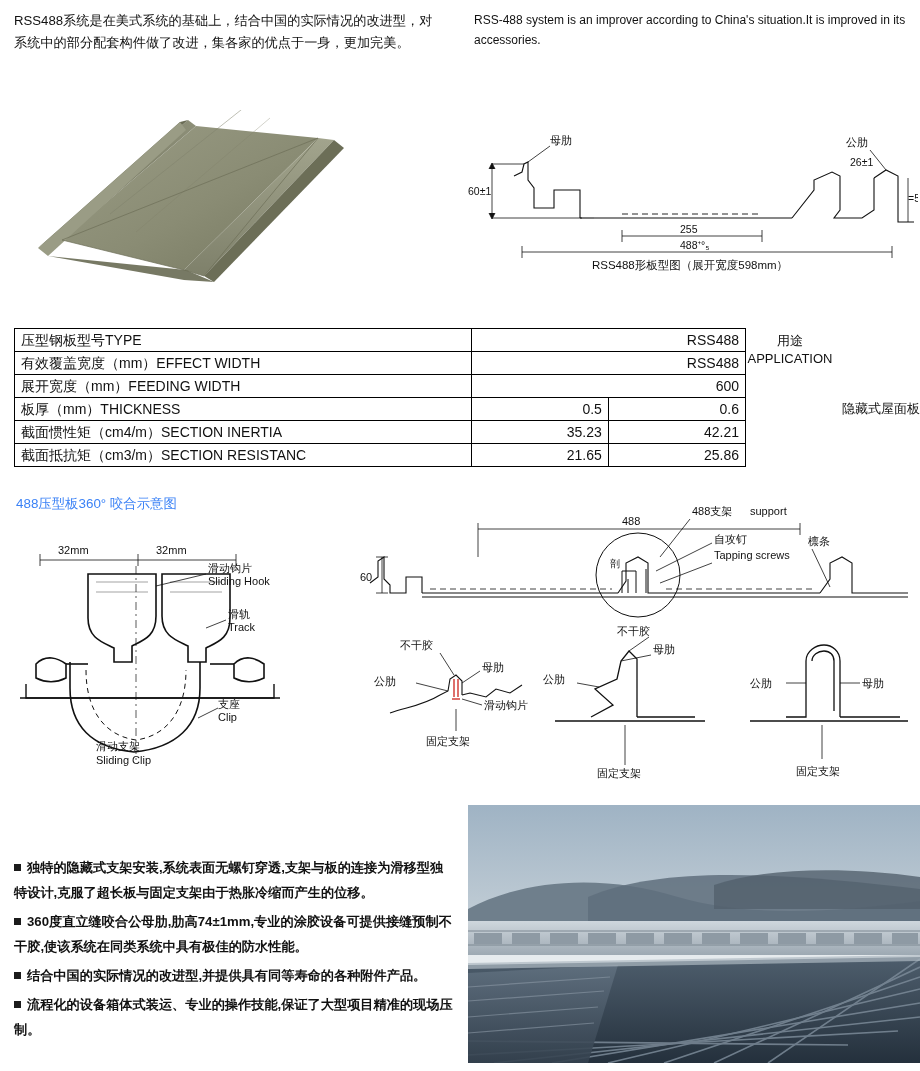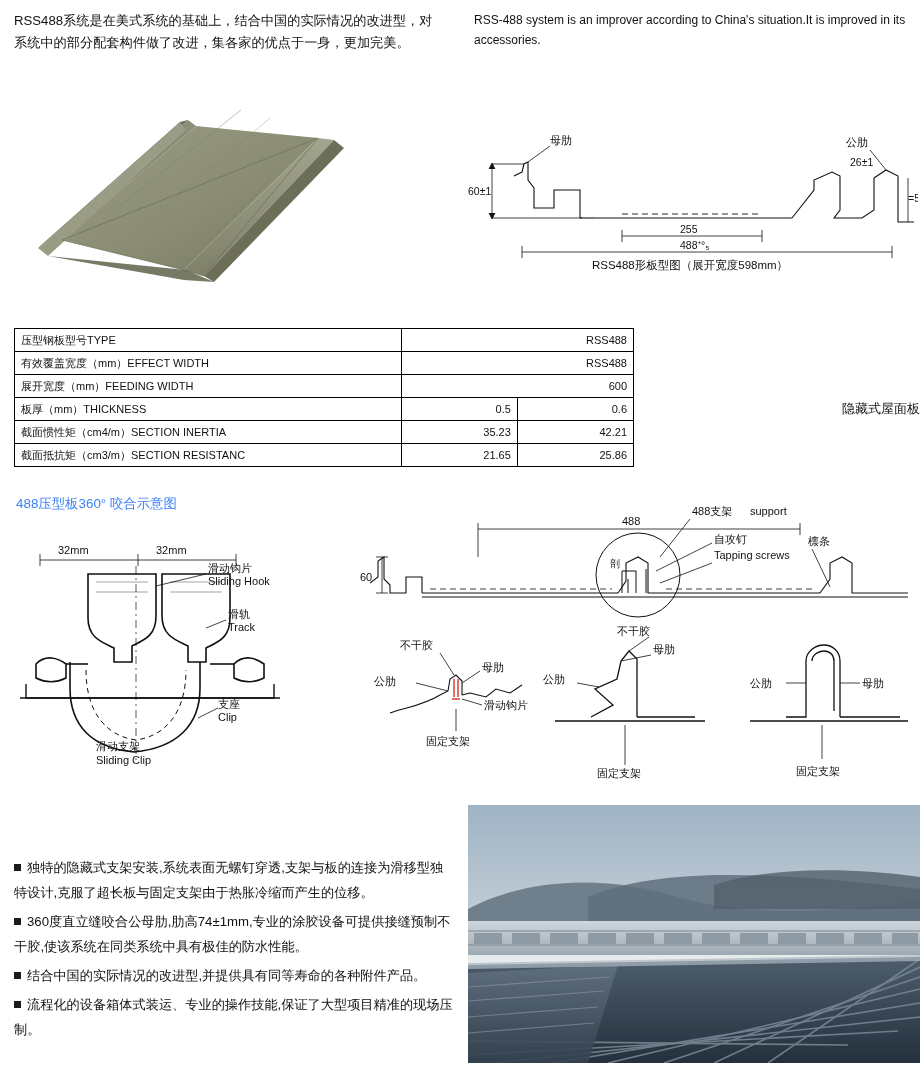--- a/index.html
+++ b/index.html
@@ -57,23 +57,23 @@
     width: 456px;
     text-align: center;
     font-size: 11.5px;
     color: #111;
   }
 
   
   .spec-table {
     position: absolute;
     left: 14px; top: 328px;
-    width: 620px;
+    width: 732px;
     border-collapse: collapse;
-    font-size: 11px;
+    font-size: 14px;
   }
   .spec-table td {
     border: 1px solid #000;
     padding: 2px 6px;
     height: 18px;
     line-height: 17px;
   }
   .spec-table td.label { width: 330px; }
   .spec-table td.num {
     text-align: right;
@@ -124,20 +124,21 @@
     left: 14px; top: 855px;
     width: 440px;
     font-size: 13.2px;
     line-height: 25px;
     color: #111;
   }
   .bullets p {
     margin: 0 0 4px 0;
     text-indent: 0;
     padding-left: 0;
+    font-weight: bold;
   }
   .bullets .sq {
     display: inline-block;
     width: 7px; height: 7px;
     background: #1b1b1b;
     margin-right: 6px;
     vertical-align: 1px;
   }
 
   
@@ -276,20 +277,24 @@
       <td class="num">42.21</td>
     </tr>
     <tr>
       <td class="label">截面抵抗矩（cm3/m）SECTION RESISTANC</td>
       <td class="num">21.65</td>
       <td class="num">25.86</td>
     </tr>
   </tbody>
     </table>
 
+  <div class="application-block">
+    <div>用途</div>
+    <div class="en">APPLICATION</div>
+  </div>
   <div class="usage-block">
     <div>隐藏式屋面板</div>
   </div>
 
   <div class="sec2-title">488压型板360° 咬合示意图</div>
 
   <div class="clip-drawing">
     <svg width="340" height="280" viewBox="0 0 340 280">
 
       <g stroke="#111" stroke-width="0.8" fill="none">

